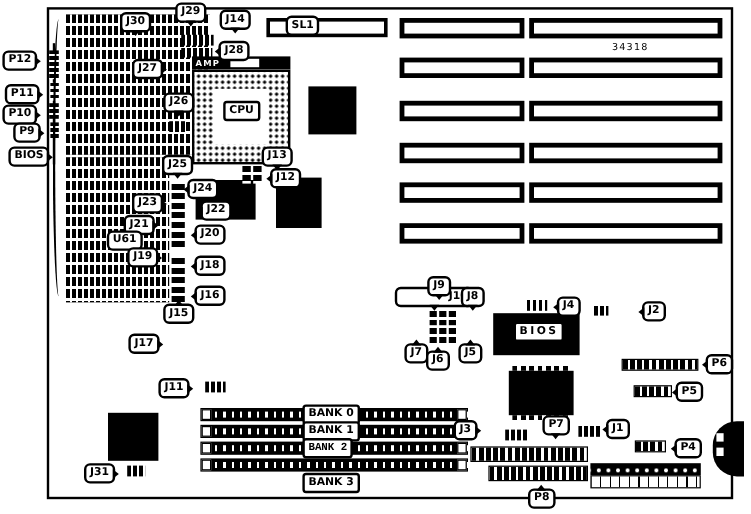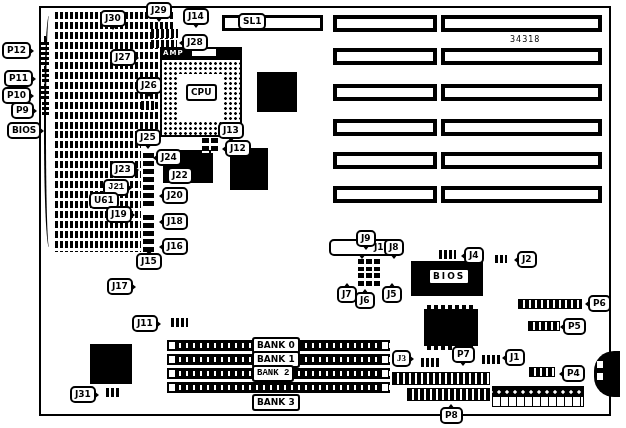--- a/index.html
+++ b/index.html
@@ -171,42 +171,42 @@
   <div class="lbl" style="left:238px;top:13px;">SL1</div>
   <div class="lbl tl" style="left:182px;top:34px;">J28</div>
   <div class="lbl tr" style="left:110px;top:49px;">J27</div>
   <div class="lbl td" style="left:136px;top:77px;">J26</div>
   <div class="lbl td" style="left:135px;top:129px;">J25</div>
   <div class="lbl td" style="left:218px;top:122px;">J13</div>
   <div class="lbl tl" style="left:225px;top:140px;">J12</div>
   <div class="lbl tl" style="left:156px;top:149px;">J24</div>
   <div class="lbl tr" style="left:110px;top:161px;">J23</div>
   <div class="lbl tl" style="left:167px;top:167px;">J22</div>
-  <div class="lbl tr" style="left:103px;top:179px;font-family:Liberation Mono, monospace;">J21</div>
+  <div class="lbl tr" style="left:103px;top:179px;">J21</div>
   <div class="lbl" style="left:89px;top:192px;">U61</div>
   <div class="lbl tl" style="left:162px;top:187px;">J20</div>
   <div class="lbl tr" style="left:106px;top:206px;">J19</div>
   <div class="lbl tl" style="left:162px;top:213px;">J18</div>
   <div class="lbl tr" style="left:107px;top:230px;margin-top:48px;">J17</div>
   <div class="lbl tl" style="left:162px;top:238px;">J16</div>
   <div class="lbl tu" style="left:136px;top:253px;">J15</div>
 
   <div class="lbl tr" style="left:132px;top:315px;">J11</div>
   <div class="lbl tr" style="left:70px;top:386px;">J31</div>
 
   <div class="lbl td" style="left:329px;top:239px;padding-left:43px;">J10</div>
   <div class="lbl td" style="left:356px;top:230px;">J9</div>
   <div class="lbl td" style="left:384px;top:239px;">J8</div>
   <div class="lbl tu" style="left:337px;top:286px;">J7</div>
   <div class="lbl tu" style="left:355px;top:292px;">J6</div>
   <div class="lbl tu" style="left:382px;top:286px;">J5</div>
 
   <div class="lbl tl" style="left:464px;top:247px;">J4</div>
-  <div class="lbl tl" style="left:517px;top:251px;">J2</div>
-  <div class="lbl tr" style="left:392px;top:350px;font-family:Liberation Serif, serif;">J3</div>
+  <div class="lbl tl" style="left:535px;top:251px;">J2</div>
+  <div class="lbl tr" style="left:378px;top:350px;">J3</div>
   <div class="lbl tl" style="left:505px;top:349px;">J1</div>
   <div class="lbl td" style="left:452px;top:346px;">P7</div>
   <div class="lbl tu" style="left:440px;top:407px;">P8</div>
   <div class="lbl tl" style="left:588px;top:295px;">P6</div>
   <div class="lbl tl" style="left:563px;top:318px;">P5</div>
   <div class="lbl tl" style="left:562px;top:365px;">P4</div>
 
 </div>
 
 </body></html>

